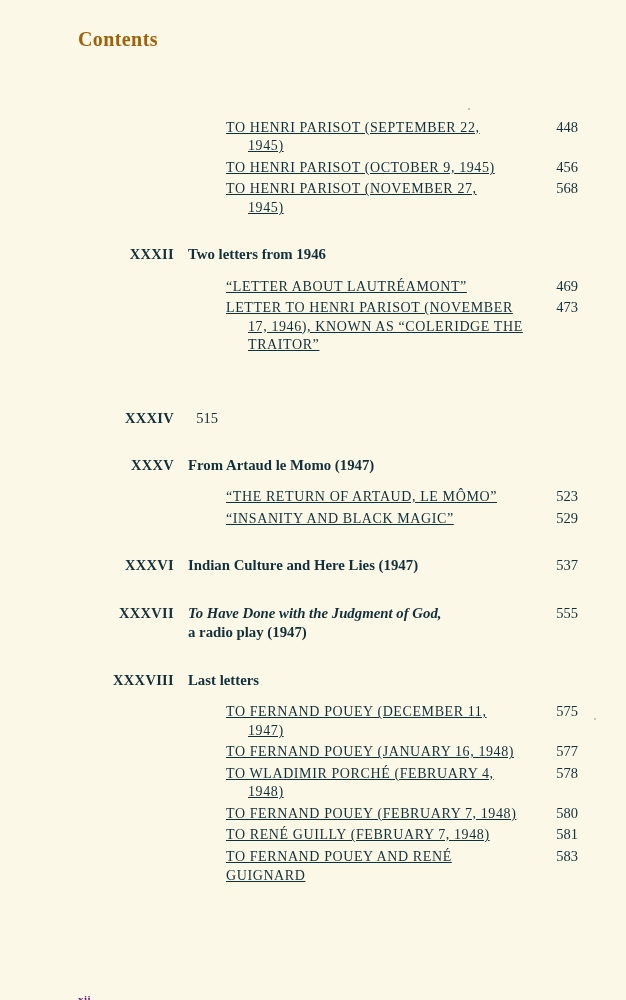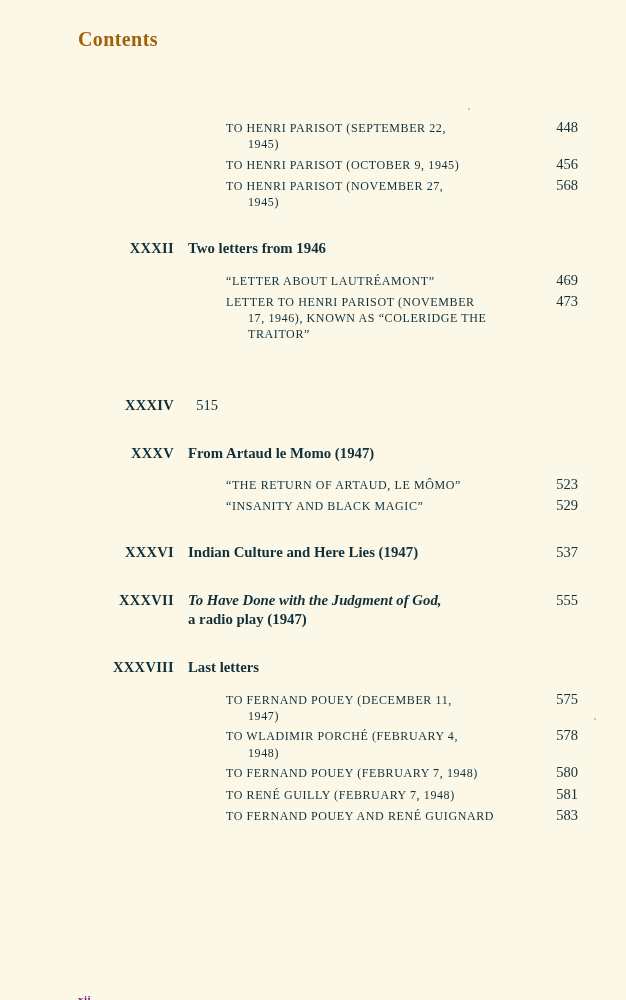--- a/index.html
+++ b/index.html
@@ -79,21 +79,22 @@
   .chapter-title .ital {
     font-style: italic;
   }
   .subentry .entry-body {
     padding-left: 52px;
   }
   .sc-lower {
     
     font-variant: small-caps;
     letter-spacing: 0.6px;
-    font-size: 12px;
+    font-size: 14px;
+    text-decoration: underline;
   }
   .indent-cont {
     display: block;
     padding-left: 22px;
   }
   .gap-sm { height: 10px; }
   .gap-lg { height: 26px; }
   .folio {
     position: absolute;
     left: 78px;
@@ -250,20 +251,27 @@
         <div class="roman"></div>
         <div class="entry-body">
           <span class="sc-lower">TO FERNAND POUEY (DECEMBER 11,</span>
           <span class="indent-cont sc-lower">1947)</span>
         </div>
         <div class="pageno">575</div>
       </div>
       <div class="row subentry">
         <div class="roman"></div>
         <div class="entry-body">
+          <span class="sc-lower">TO FERNAND POUEY (JANUARY 16, 1948)</span>
+        </div>
+        <div class="pageno">577</div>
+      </div>
+      <div class="row subentry">
+        <div class="roman"></div>
+        <div class="entry-body">
           <span class="sc-lower">TO WLADIMIR PORCHÉ (FEBRUARY 4,</span>
           <span class="indent-cont sc-lower">1948)</span>
         </div>
         <div class="pageno">578</div>
       </div>
       <div class="row subentry">
         <div class="roman"></div>
         <div class="entry-body">
           <span class="sc-lower">TO FERNAND POUEY (FEBRUARY 7, 1948)</span>
         </div>

